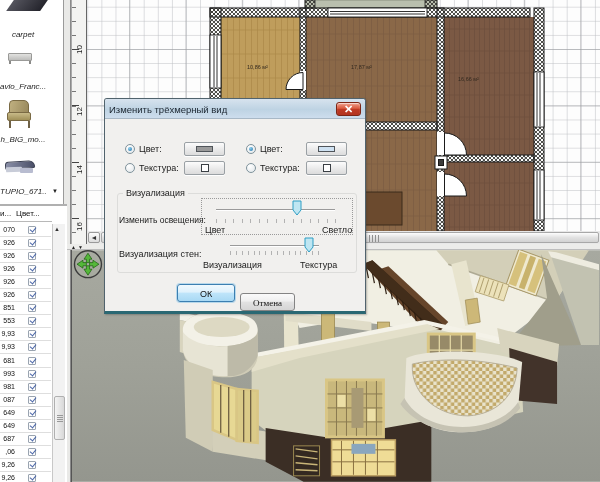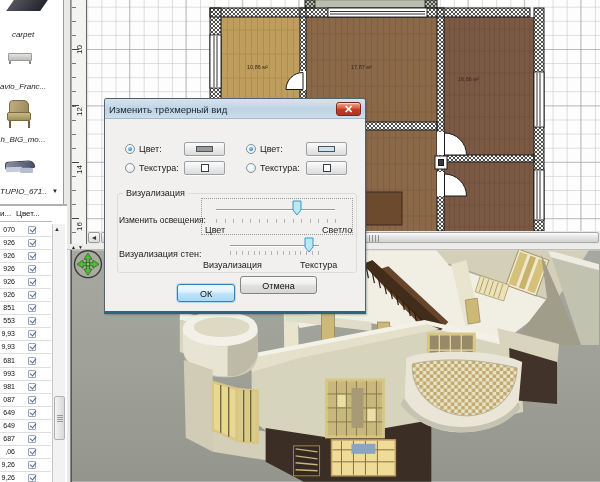--- a/index.html
+++ b/index.html
@@ -38,21 +38,21 @@
 .grp{position:absolute;border:1px solid #dcdcda;border-radius:3px;}
 .grplabel{position:absolute;top:-6px;left:5px;background:#f1f0ee;padding:0 3px;font-size:9px;color:#222;}
 .dlbl{position:absolute;font-size:9px;color:#1a1a1a;white-space:nowrap;}
 .radio{position:absolute;width:10px;height:10px;border-radius:50%;border:1px solid #7f929b;background:radial-gradient(circle at 35% 30%,#fff,#dfe5e8);}
 .radio.sel:after{content:"";position:absolute;left:2px;top:2px;width:4px;height:4px;border-radius:50%;background:radial-gradient(circle at 35% 30%,#8ed0ee,#1e6fa8);}
 .sbtn{position:absolute;width:41px;height:14px;border:1px solid #9aa0a4;border-radius:2px;background:linear-gradient(#fcfcfc,#e8e8e8 60%,#dcdcdc);box-shadow:0 1px 0 #fff;}
 .swatch{position:absolute;left:11px;top:3px;width:17px;height:6px;border:1px solid #50555a;}
 .swsq{position:absolute;left:16px;top:2px;width:8px;height:8px;border:1px solid #3a3f44;background:#fff;}
 .btn{position:absolute;height:18px;border-radius:3px;font-size:9px;color:#111;text-align:center;padding-top:4px;}
 #btnok{left:72px;top:185px;width:58px;border:1px solid #3c7fb1;background:linear-gradient(#f0f9fe,#dff1fc 45%,#bfe5fa 50%,#a9d9f4);box-shadow:0 0 0 1px #b8d8ea;}
-#btncancel{left:135px;top:177px;width:77px;border:1px solid #848484;background:linear-gradient(#fafafa,#efefef 45%,#e2e2e2 50%,#d5d5d5);}
+#btncancel{left:135px;top:194px;width:55px;border:1px solid #848484;background:linear-gradient(#fafafa,#efefef 45%,#e2e2e2 50%,#d5d5d5);font-family:Liberation Serif, serif;}
 .tick{position:absolute;width:1px;height:4px;background:#b2b2b2;}
 .focusrect{position:absolute;border:1px dotted #9a9a9a;}
 .track{position:absolute;height:1px;background:#9a9a9a;box-shadow:0 1px 0 #fff;}
 .thumb{position:absolute;width:10px;height:16px;}
 </style>
 </head>
 <body>
 <div id="app">
 
 <svg id="plan" style="position:absolute;left:87px;top:0" width="513" height="231" viewBox="87 0 513 231">

